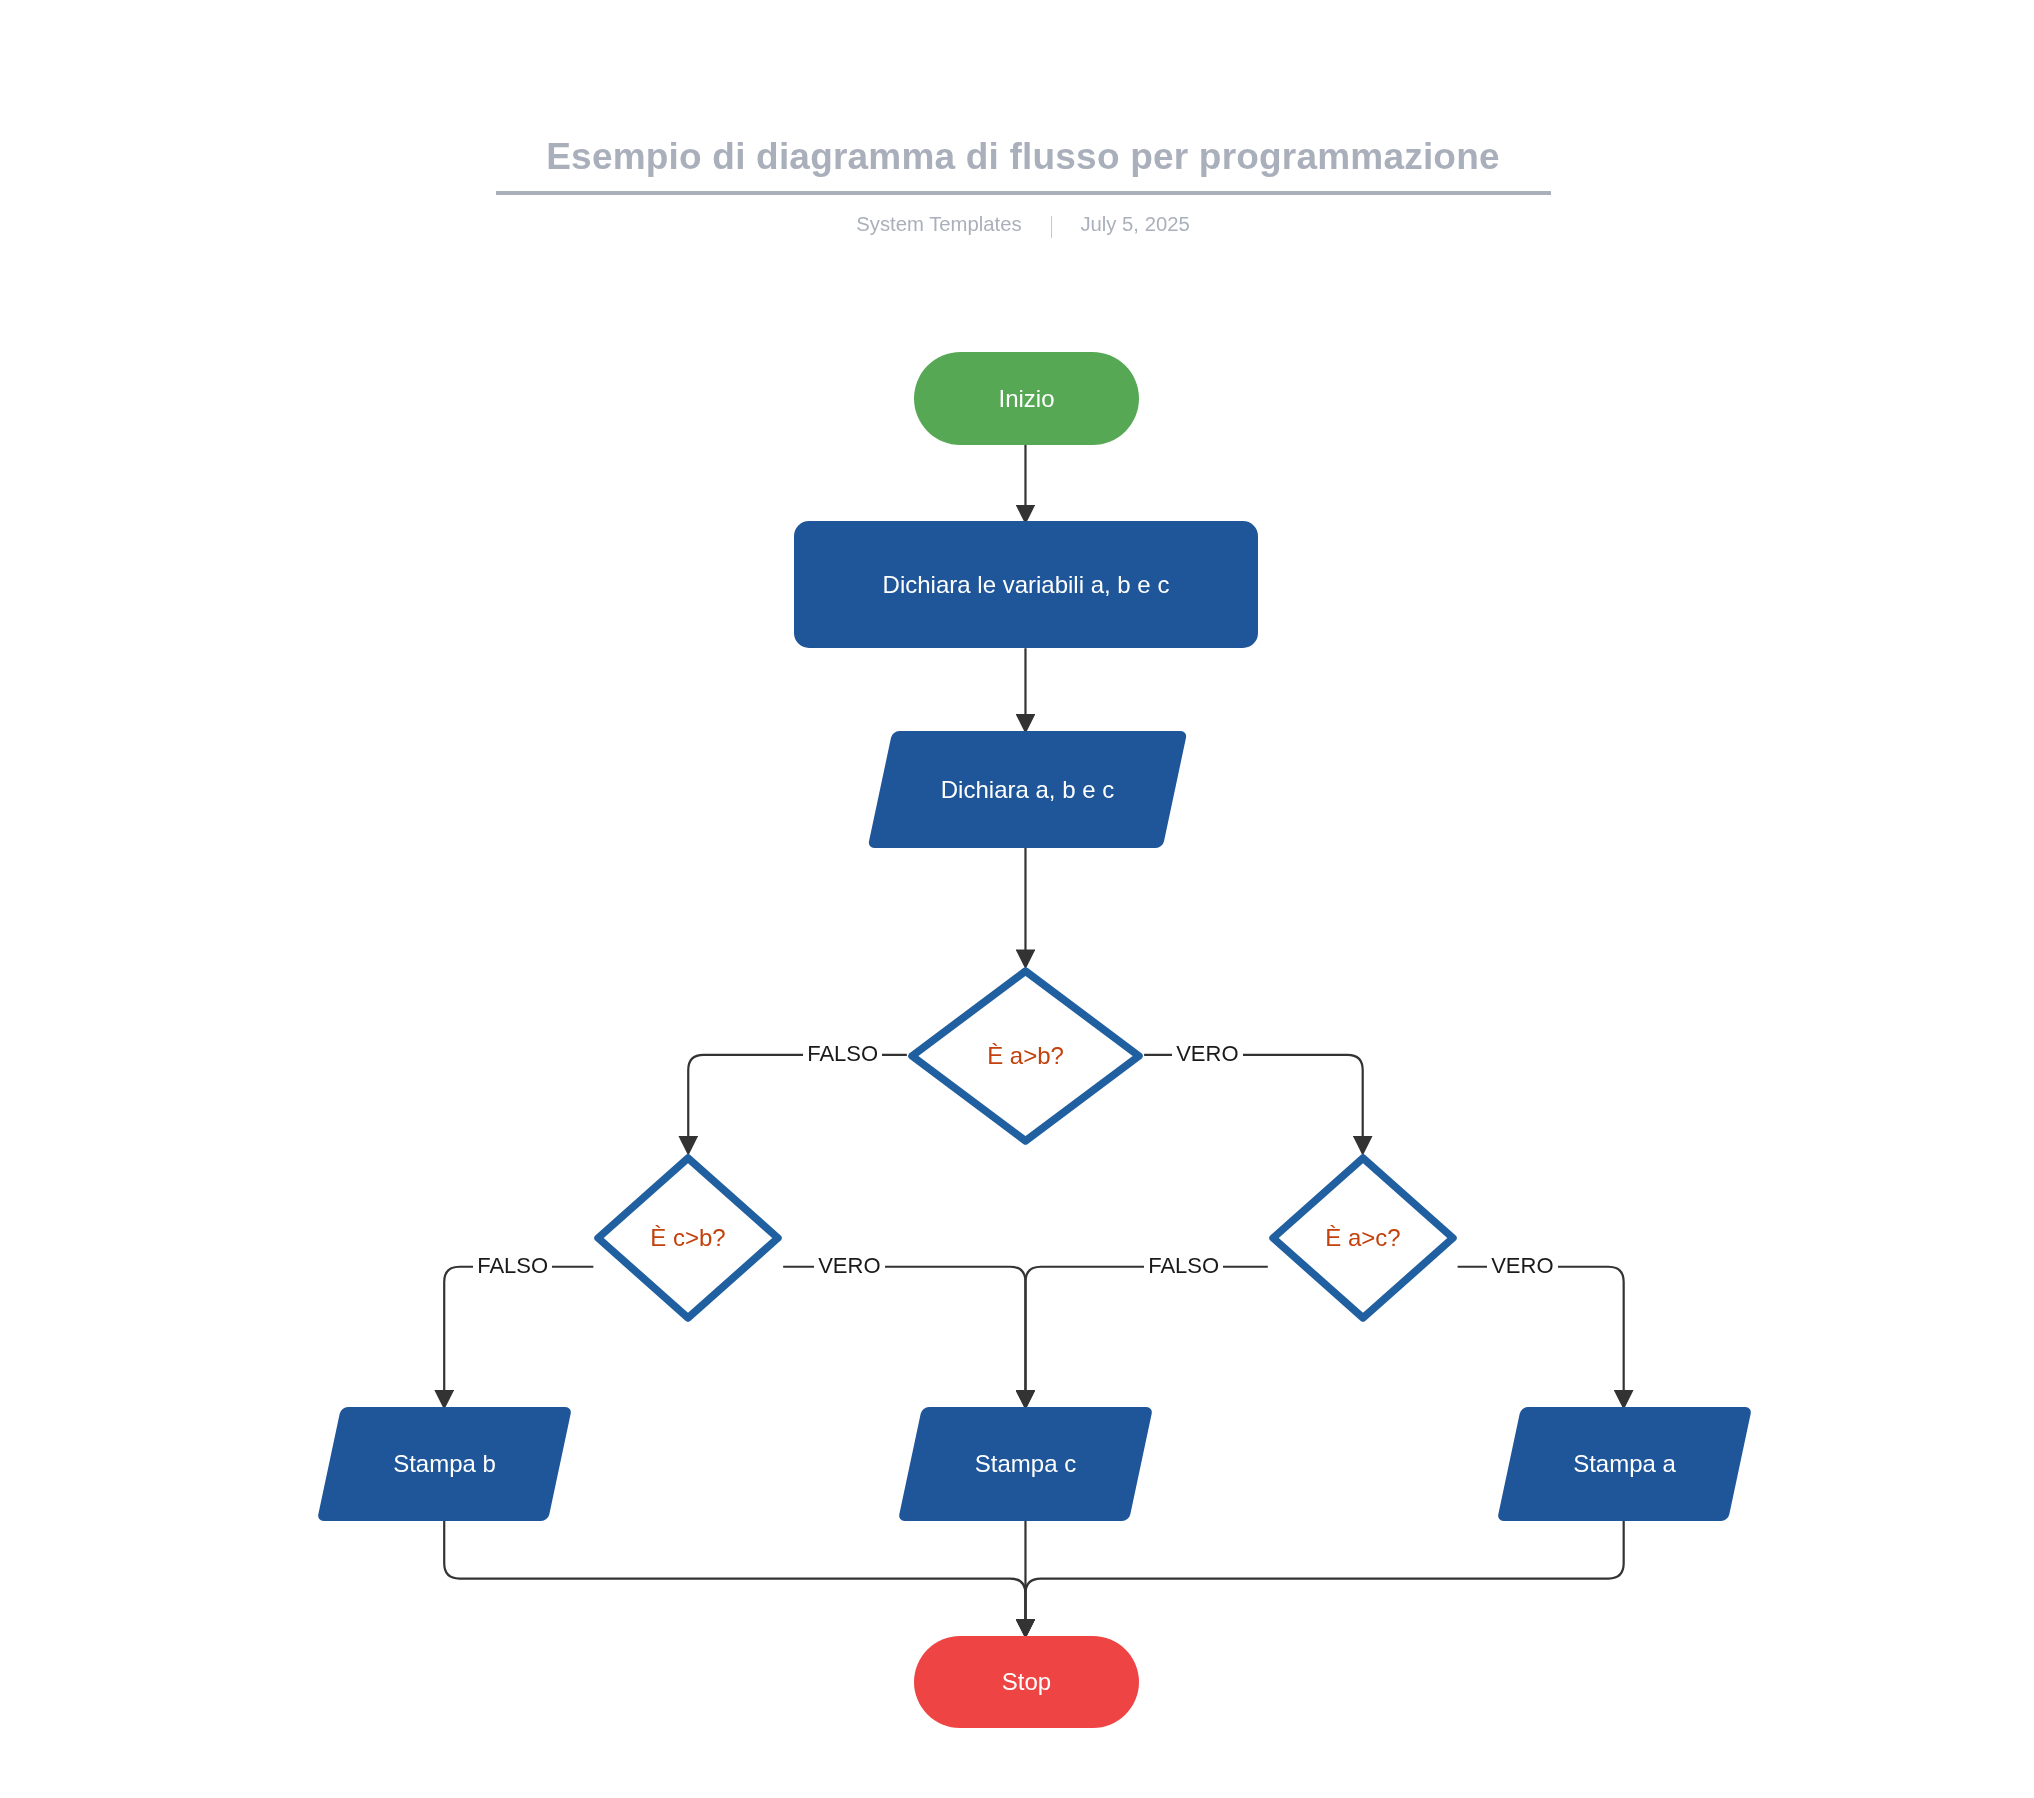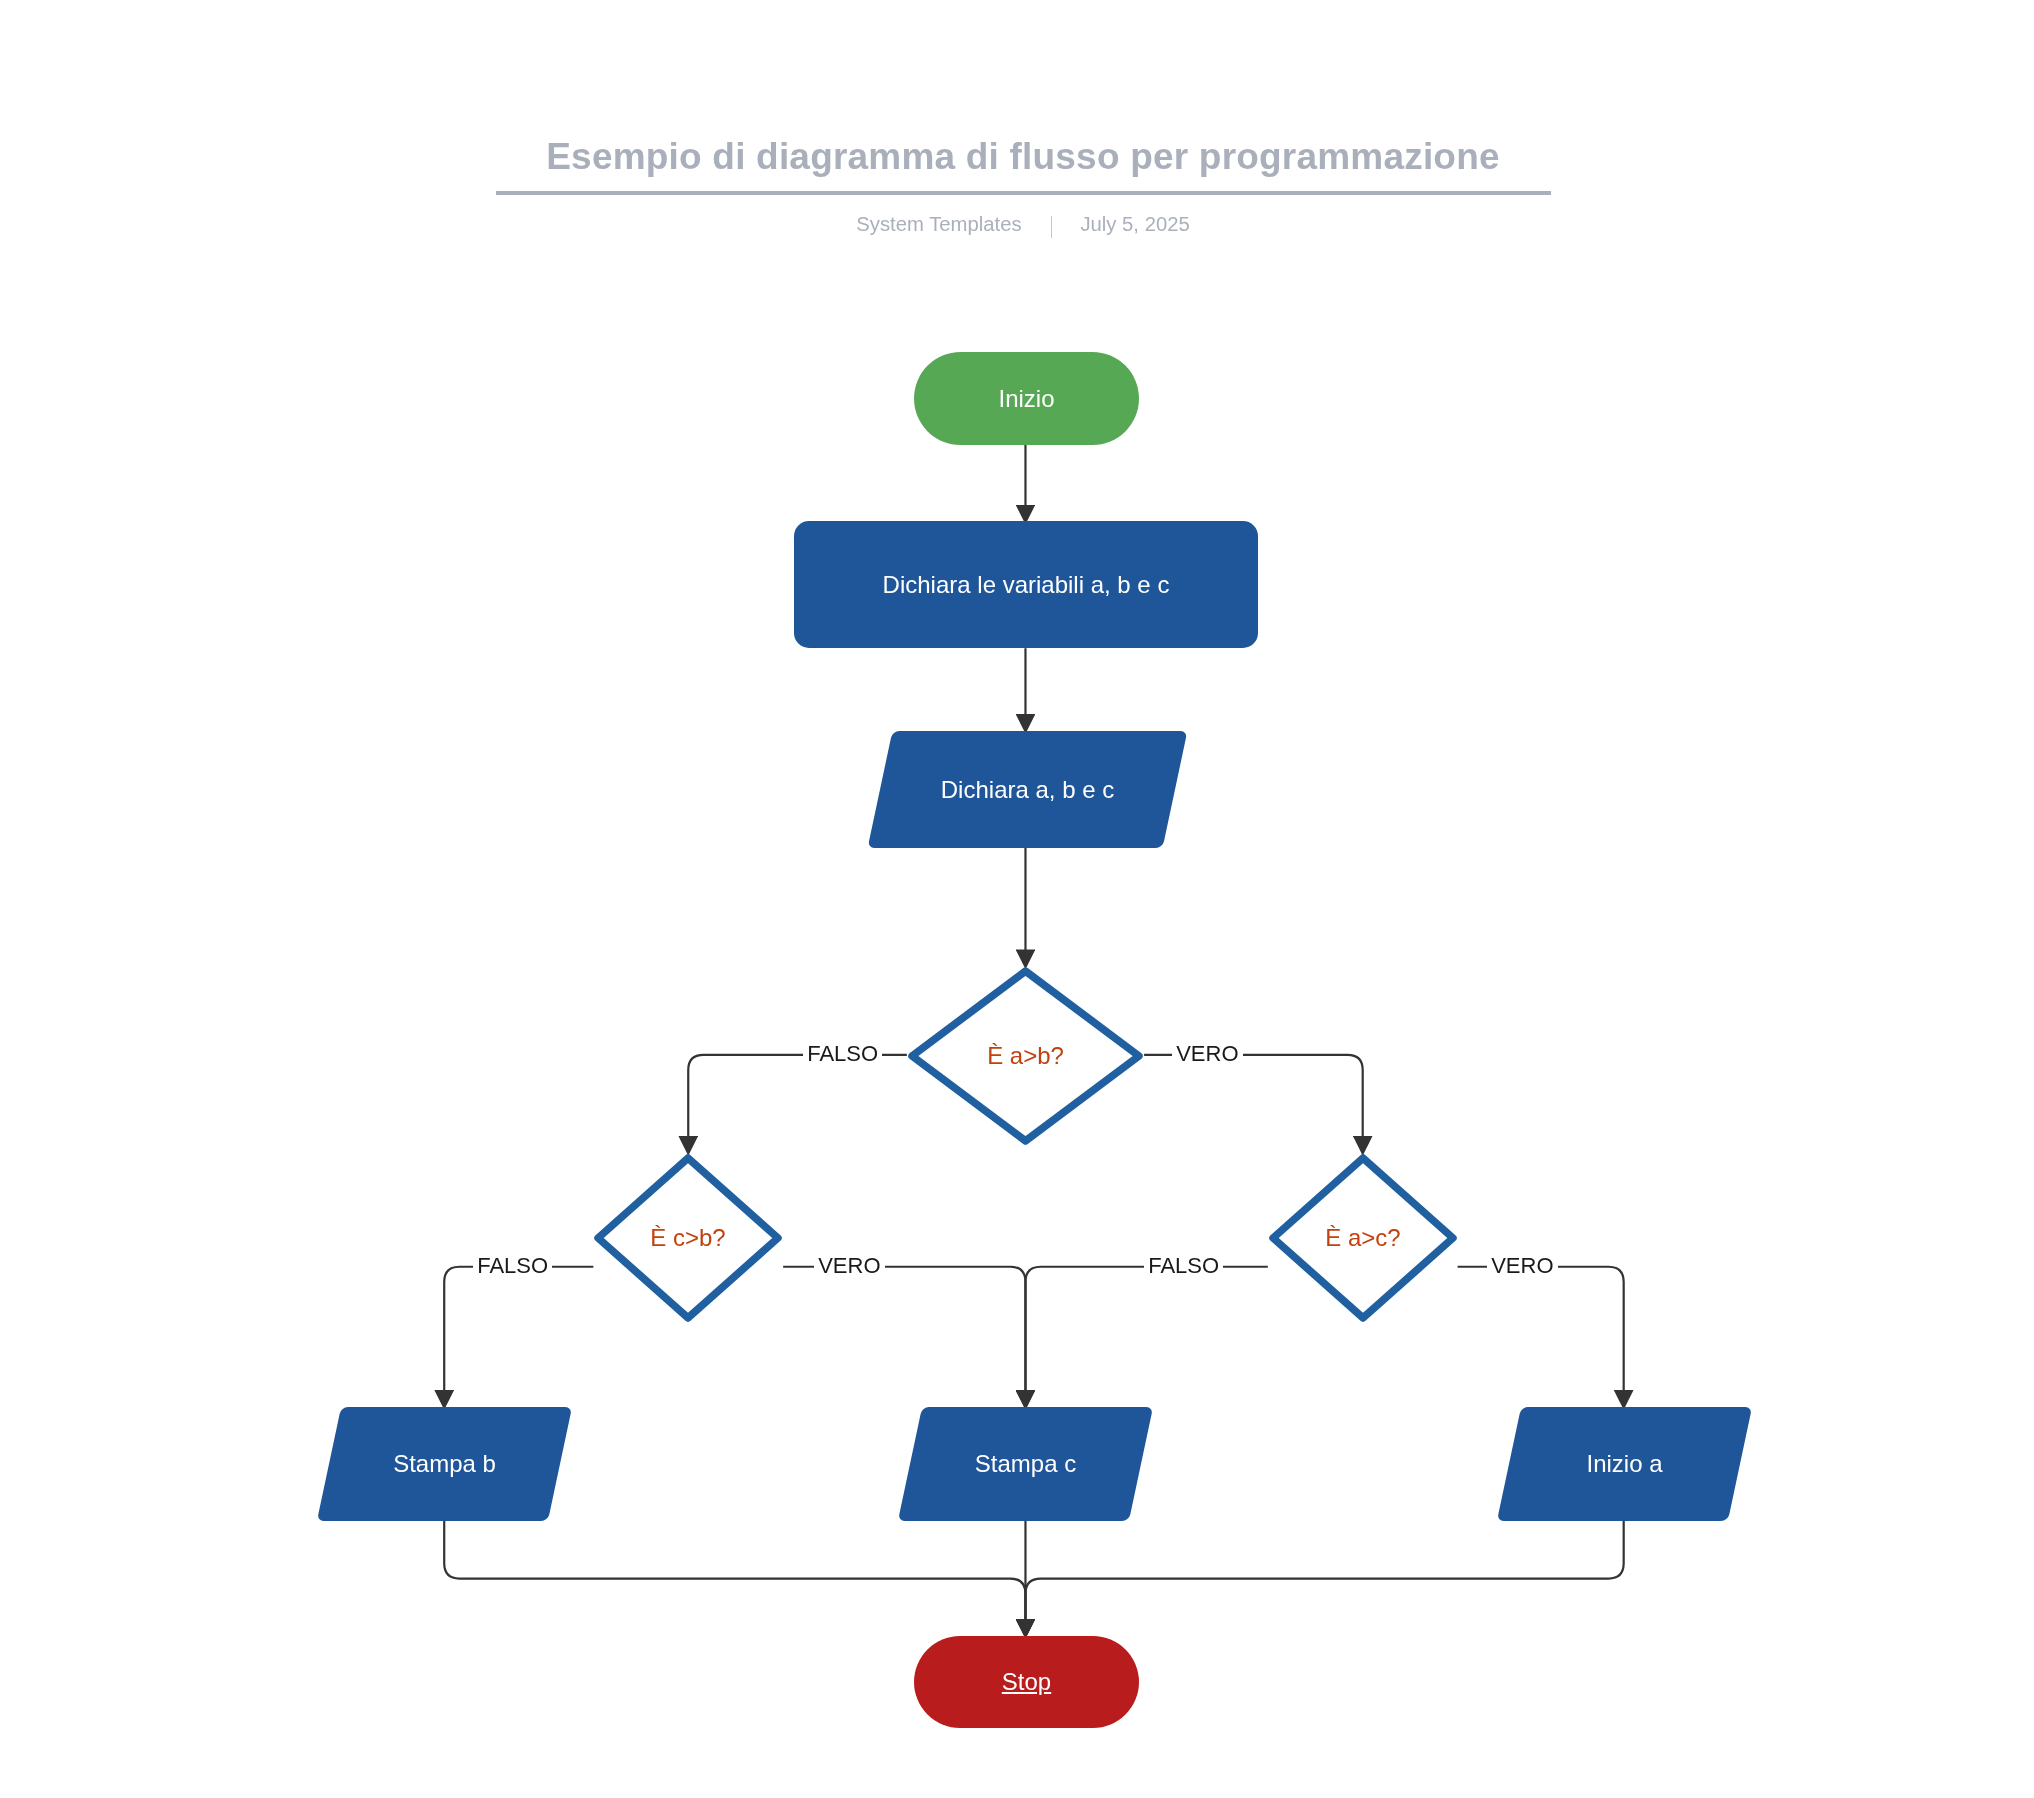--- a/index.html
+++ b/index.html
@@ -86,21 +86,21 @@
     pointer-events: none;
   }
 
   
   .terminator {
     border-radius: 847px;
     color: #ffffff;
     font-size: 24px;
   }
   .terminator.start { background: #57a855; }
-  .terminator.stop  { background: #b91c1c; text-decoration: underline; }
+  .terminator.stop  { background: #ef4444; }
 
   
   .process {
     background: #1f5699;
     color: #ffffff;
     font-size: 24px;
     border-radius: 15px;
   }
 
   
@@ -237,21 +237,21 @@
     <span class="label">Stampa b</span>
   </div>
 
   <div class="node io" style="left:910px; top:1407px; width:231px; height:114px;">
     <span class="shape"></span>
     <span class="label">Stampa c</span>
   </div>
 
   <div class="node io" style="left:1509px; top:1407px; width:231px; height:114px;">
     <span class="shape"></span>
-    <span class="label">Inizio a</span>
+    <span class="label">Stampa a</span>
   </div>
 
   <div class="node terminator stop" style="left:914px; top:1636px; width:225px; height:92px;">
     <span class="label">Stop</span>
   </div>
 
   <div class="edge-label" style="left:803px; top:1043px;">FALSO</div>
 
   <div class="edge-label" style="left:1172px; top:1043px;">VERO</div>
 

